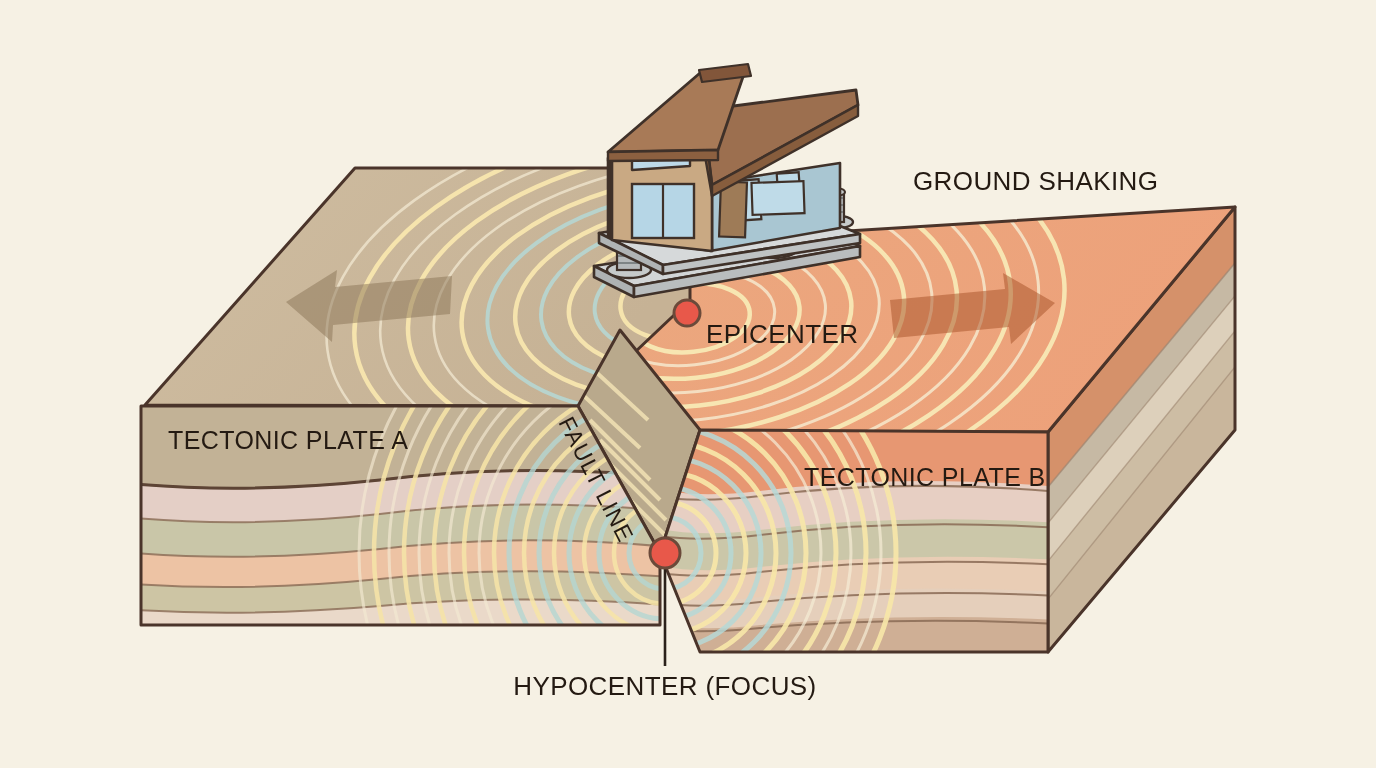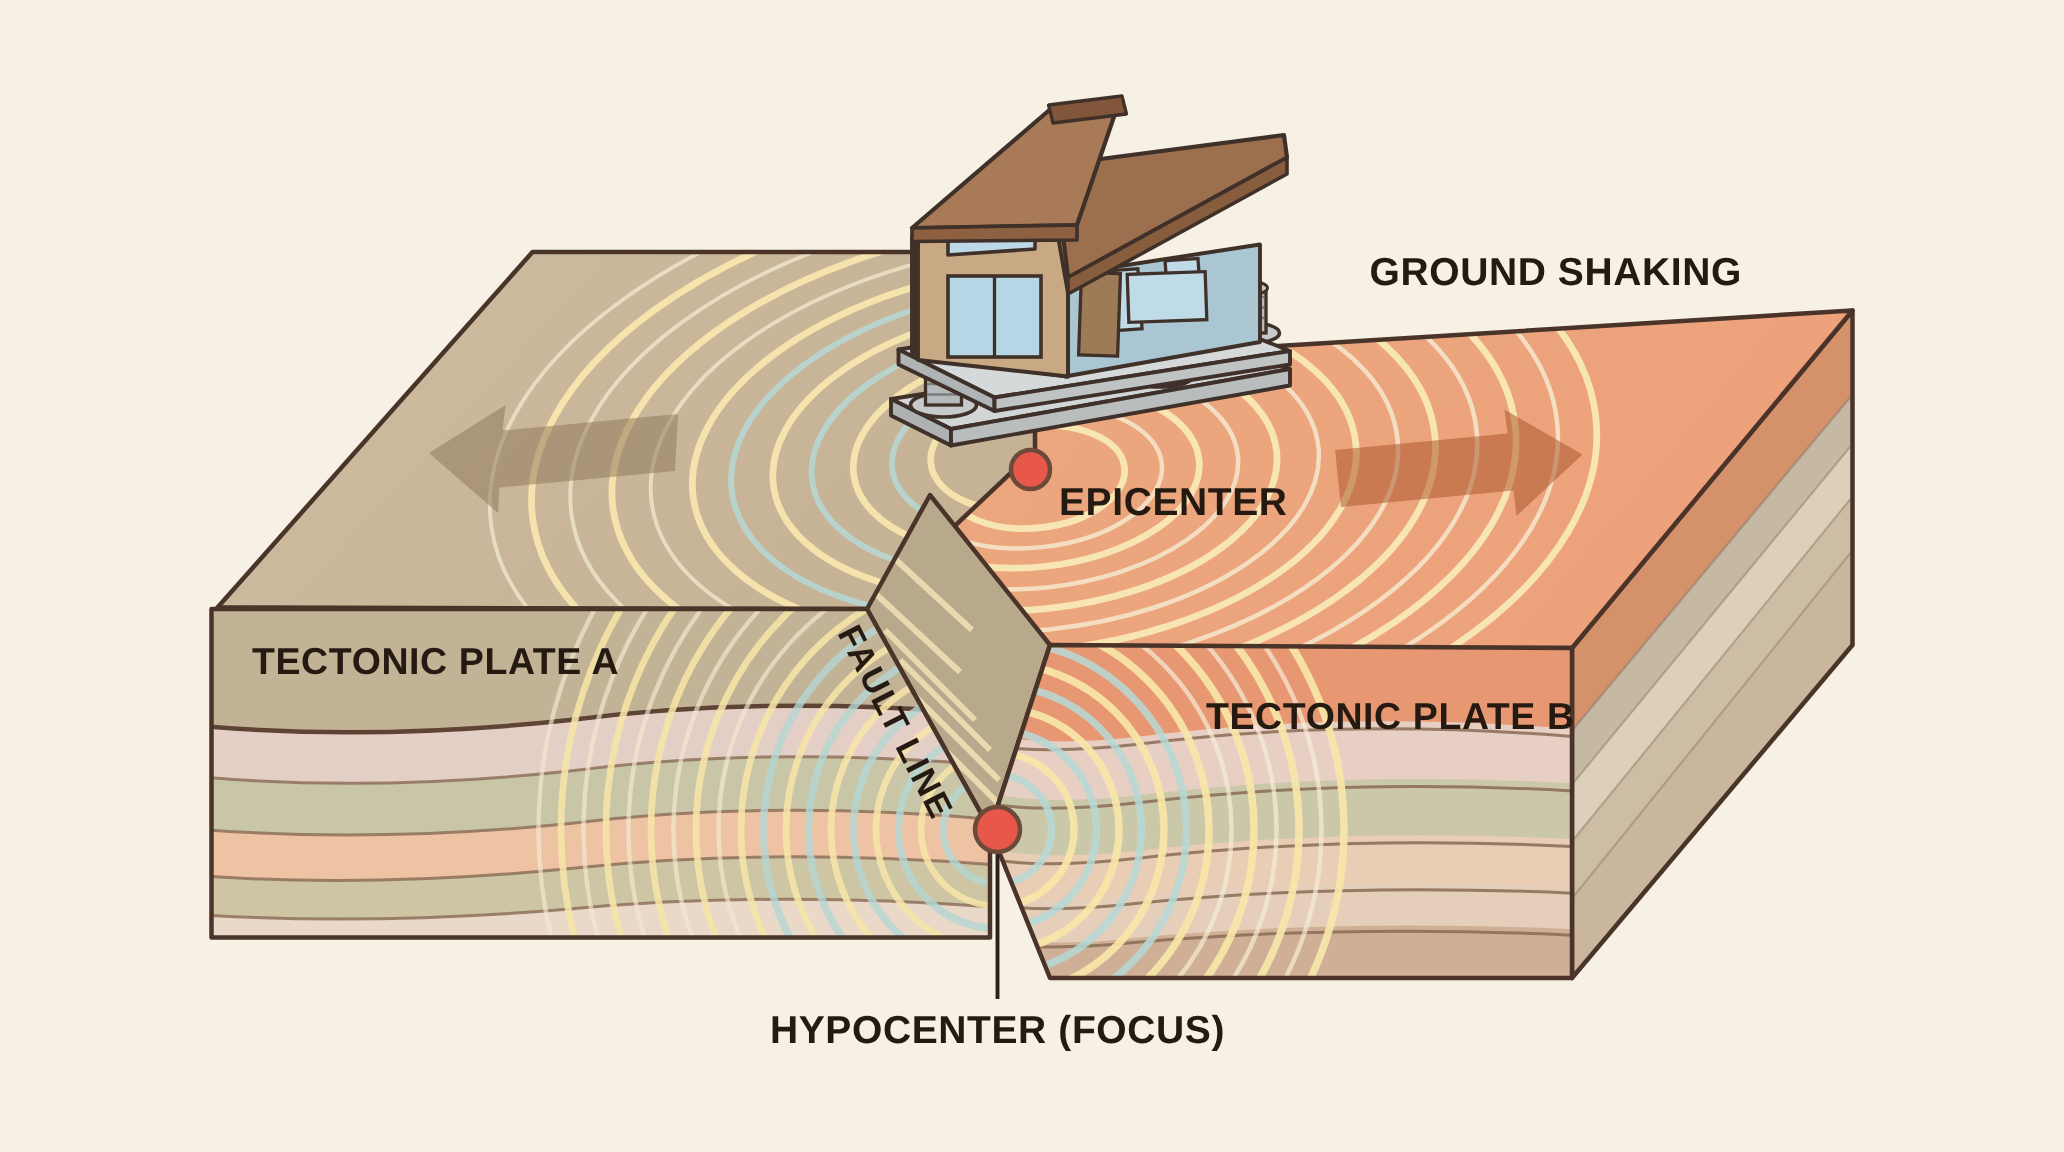--- a/index.html
+++ b/index.html
@@ -1,21 +1,21 @@
 <!DOCTYPE html>
 <html><head>
 <meta charset="utf-8">
 <style>
   html,body{margin:0;padding:0;}
   body{
     width:1376px;height:768px;overflow:hidden;
     background:#f6f1e4;
     font-family:"Liberation Sans", sans-serif;
   }
-  #stage{position:relative;width:1376px;height:768px;font-weight:bold;}
+  #stage{position:relative;width:1376px;height:768px;}
   svg{display:block;}
   .lbl{
     font-family:"Liberation Sans", sans-serif;
     fill:#241a12;
     font-size:25px;
     letter-spacing:0.4px;
   }
   .lbl-big{font-size:26px;}
 </style>
 </head>

